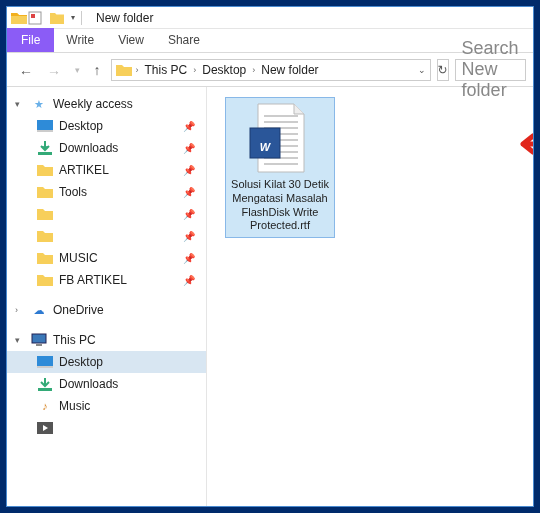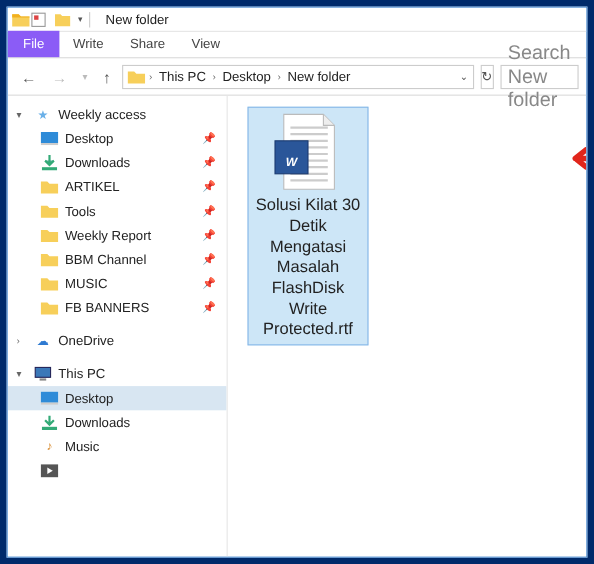--- a/index.html
+++ b/index.html
@@ -28,21 +28,21 @@
 .nav-header .chev { color: #666; font-size: 9px; width: 10px; }
 .nav-header .lbl { font-size: 12px; color: #222; }
 .nav-item { display: flex; align-items: center; padding: 3px 8px 3px 30px; gap: 6px; position: relative; }
 .nav-item .lbl { font-size: 12px; color: #222; flex: 1; white-space: nowrap; overflow: hidden; text-overflow: ellipsis; }
 .nav-item .pin { color: #888; position: absolute; right: 10px; font-size: 10px;}
 .nav-item.selected { background: #d8e6f2; }
 .icon16 { width: 16px; height: 16px; display: inline-flex; align-items: center; justify-content: center; flex-shrink: 0; }
 .content { flex: 1; padding: 10px 6px; position: relative; }
 .file-item { width: 110px; text-align: center; padding: 4px; border: 1px solid #88b8e8; background: #cde6f7; display: inline-block; vertical-align: top; margin-left: 12px; }
 .file-thumb { width: 72px; height: 72px; margin: 0 auto 4px; position: relative; }
-.file-name { font-size: 15px; color: #222; word-wrap: break-word; line-height: 1.25; text-align: center; }
+.file-name { font-size: 11px; color: #222; word-wrap: break-word; line-height: 1.25; text-align: center; }
 .red-arrow { position: absolute; left: 308px; top: 46px; }
 .star { color: #6ab0e8; }
 .cloud { color: #2e7ad1; }
 .pc { color: #4a86c7; }
 
 .folder-svg { width:16px; height:14px; }
 </style>
 </head>
 <body>
 
@@ -69,22 +69,22 @@
       </span>
       <span style="color:#555;font-size:8px;">▾</span>
     </div>
     <span class="sep"></span>
     <span class="title">New folder</span>
   </div>
 
   <div class="ribbon-tabs">
     <div class="file-tab">File</div>
     <div class="tab">Write</div>
+    <div class="tab">View</div>
     <div class="tab">Share</div>
-    <div class="tab">View</div>
   </div>
 
   <div class="navbar">
     <span class="nav-arrow">←</span>
     <span class="nav-arrow disabled">→</span>
     <span class="nav-arrow disabled" style="font-size:9px;">▾</span>
     <span class="nav-arrow">↑</span>
     <div class="addressbar">
       <span class="icon16">
         <svg class="folder-svg" viewBox="0 0 16 14">
@@ -151,48 +151,46 @@
             </span>
           <span class="lbl">Tools</span>
           <span class="pin">📌</span>
         </div>
         <div class="nav-item">
           <span class="icon16">
               <svg class="folder-svg" viewBox="0 0 16 14">
                 <path fill="#f7cf5a" d="M0 2h6l2 2h8v9H0z"></path>
               </svg>
             </span>
-          <span class="lbl">Weekly Report</span>
-          <span class="pin">📌</span>
-        </div>
-        <div class="nav-item">
-          <span class="icon16">
-              <svg class="folder-svg" viewBox="0 0 16 14">
-                <path fill="#f7cf5a" d="M0 2h6l2 2h8v9H0z"></path>
-              </svg>
-            </span>
-          <span class="lbl">BBM Channel</span>
+          <span class="pin">📌</span>
+        </div>
+        <div class="nav-item">
+          <span class="icon16">
+              <svg class="folder-svg" viewBox="0 0 16 14">
+                <path fill="#f7cf5a" d="M0 2h6l2 2h8v9H0z"></path>
+              </svg>
+            </span>
           <span class="pin">📌</span>
         </div>
         <div class="nav-item">
           <span class="icon16">
               <svg class="folder-svg" viewBox="0 0 16 14">
                 <path fill="#f7cf5a" d="M0 2h6l2 2h8v9H0z"></path>
               </svg>
             </span>
           <span class="lbl">MUSIC</span>
           <span class="pin">📌</span>
         </div>
         <div class="nav-item">
           <span class="icon16">
               <svg class="folder-svg" viewBox="0 0 16 14">
                 <path fill="#f7cf5a" d="M0 2h6l2 2h8v9H0z"></path>
               </svg>
             </span>
-          <span class="lbl">FB BANNERS</span>
+          <span class="lbl">FB ARTIKEL</span>
           <span class="pin">📌</span>
         </div>
       </div>
 
       <div class="nav-group">
         <div class="nav-header">
           <span class="chev">›</span>
           <span class="icon16 cloud">☁</span>
           <span class="lbl">OneDrive</span>
         </div>

